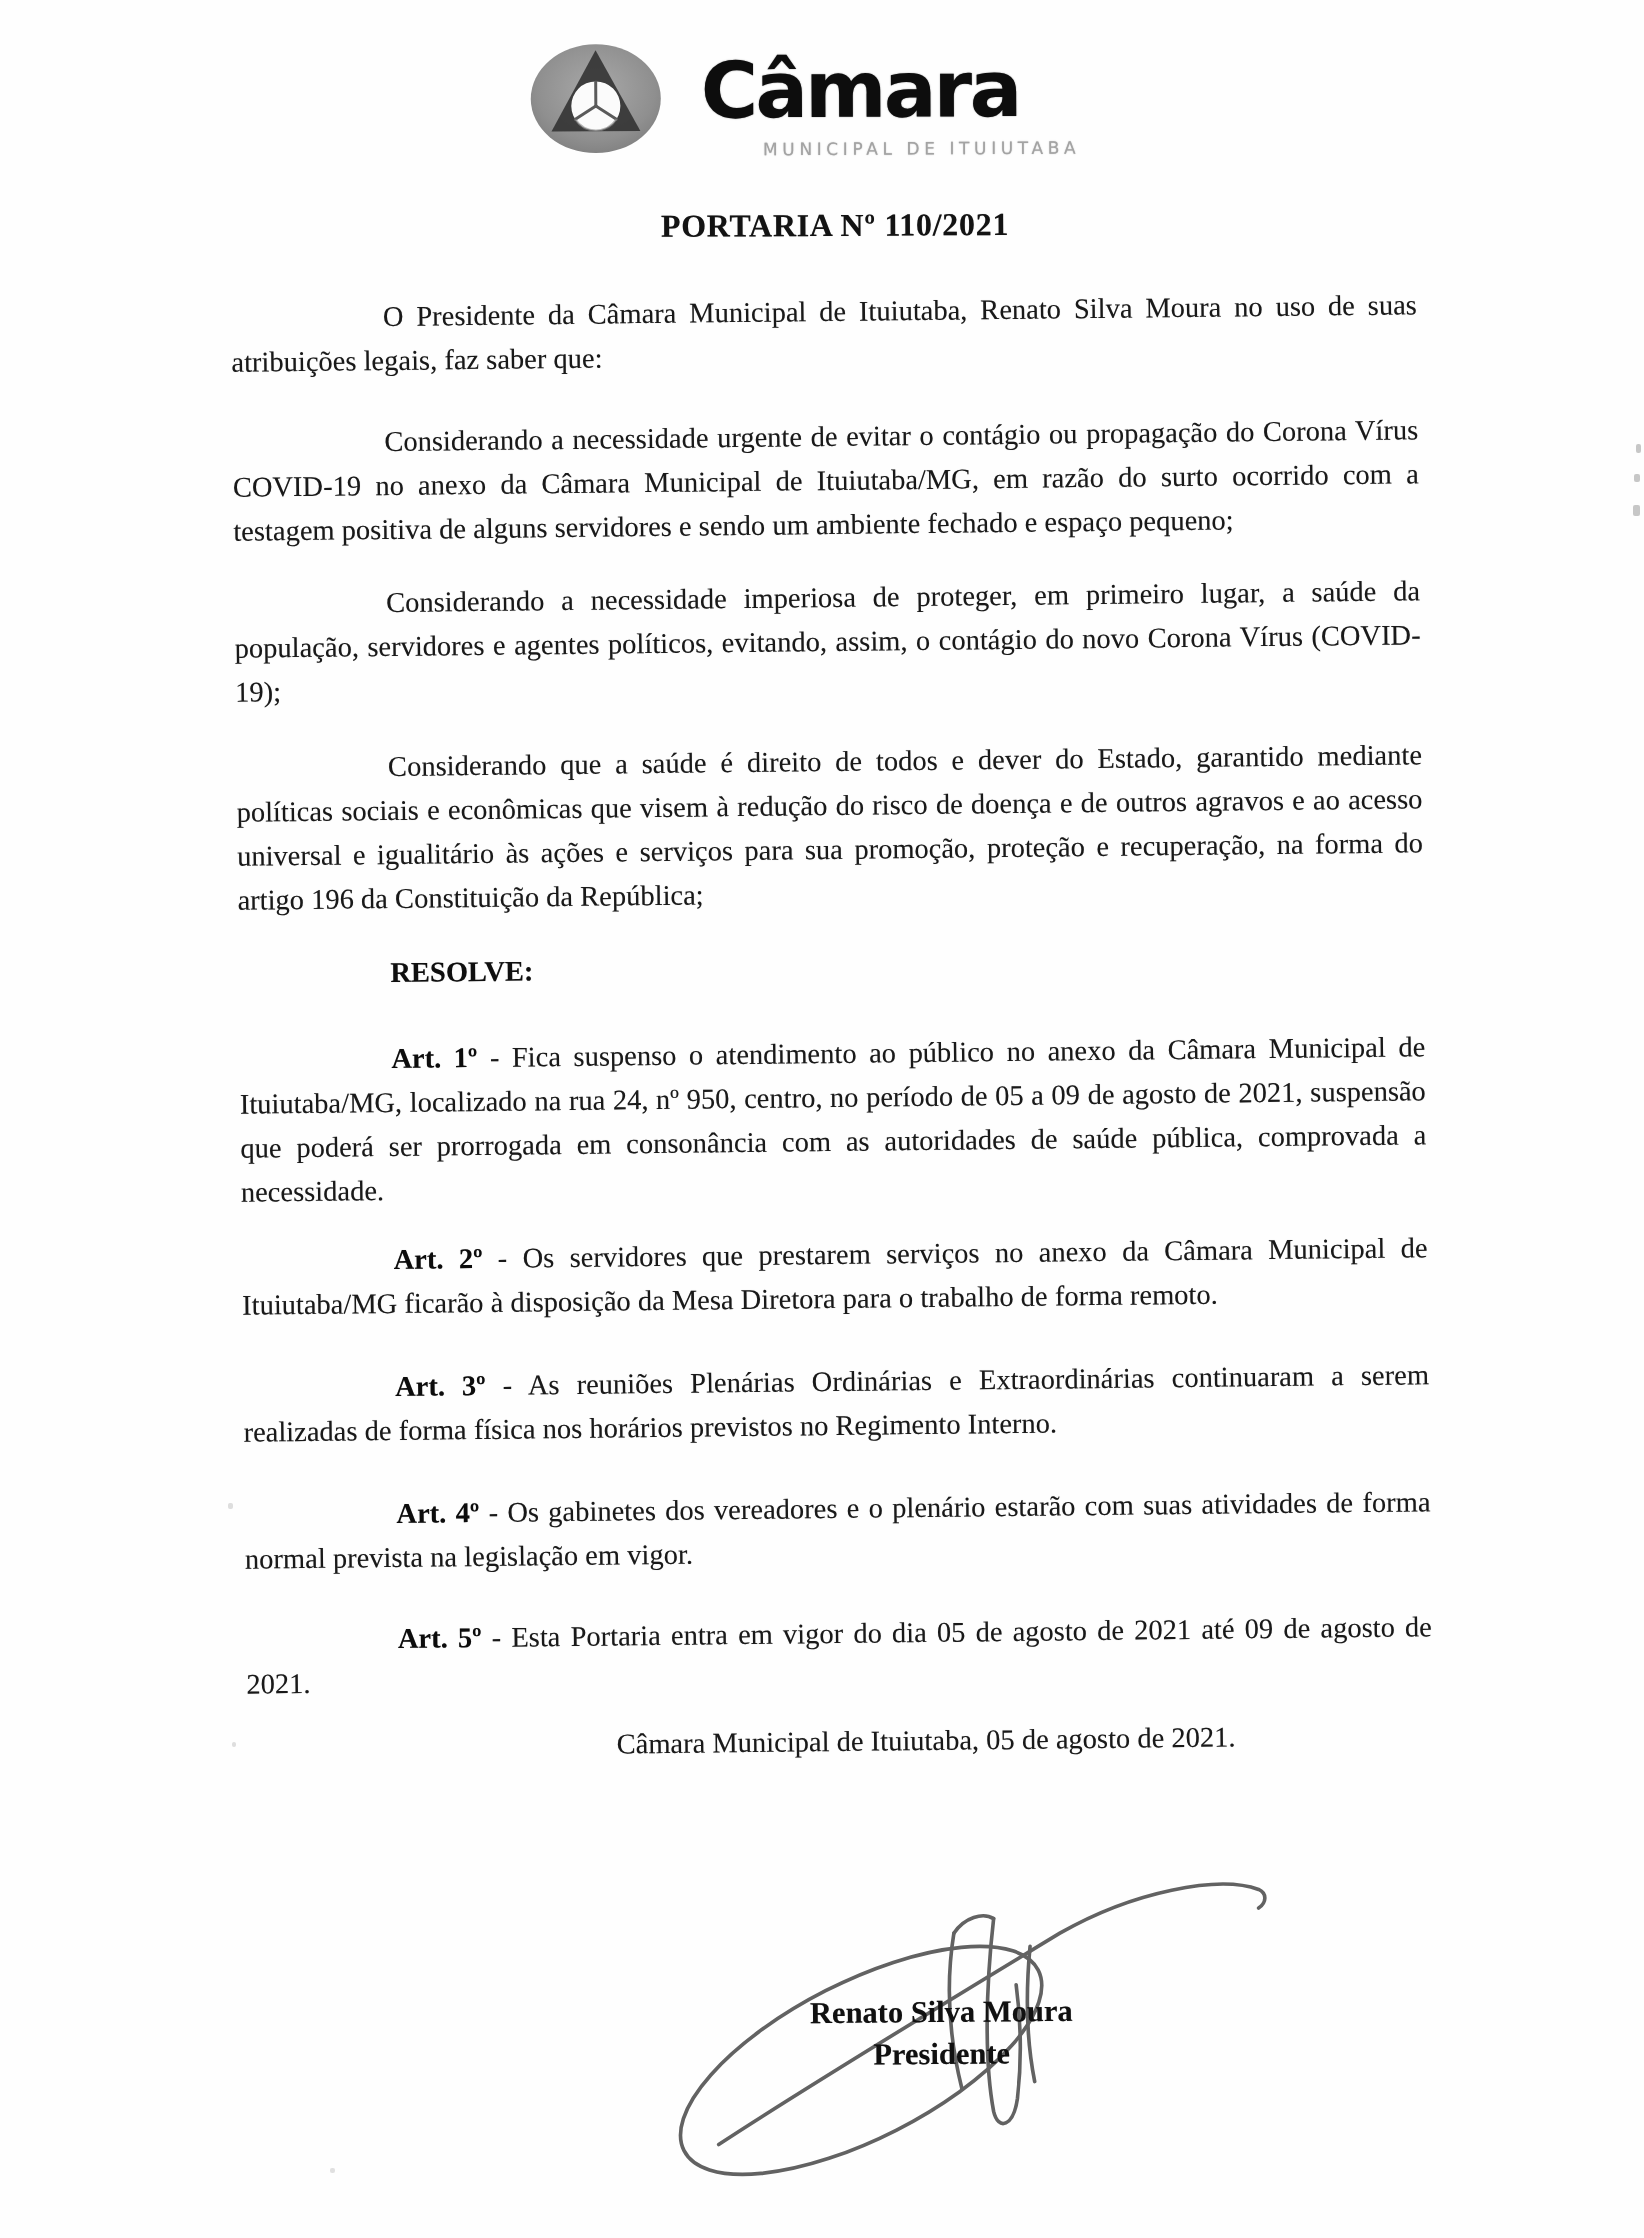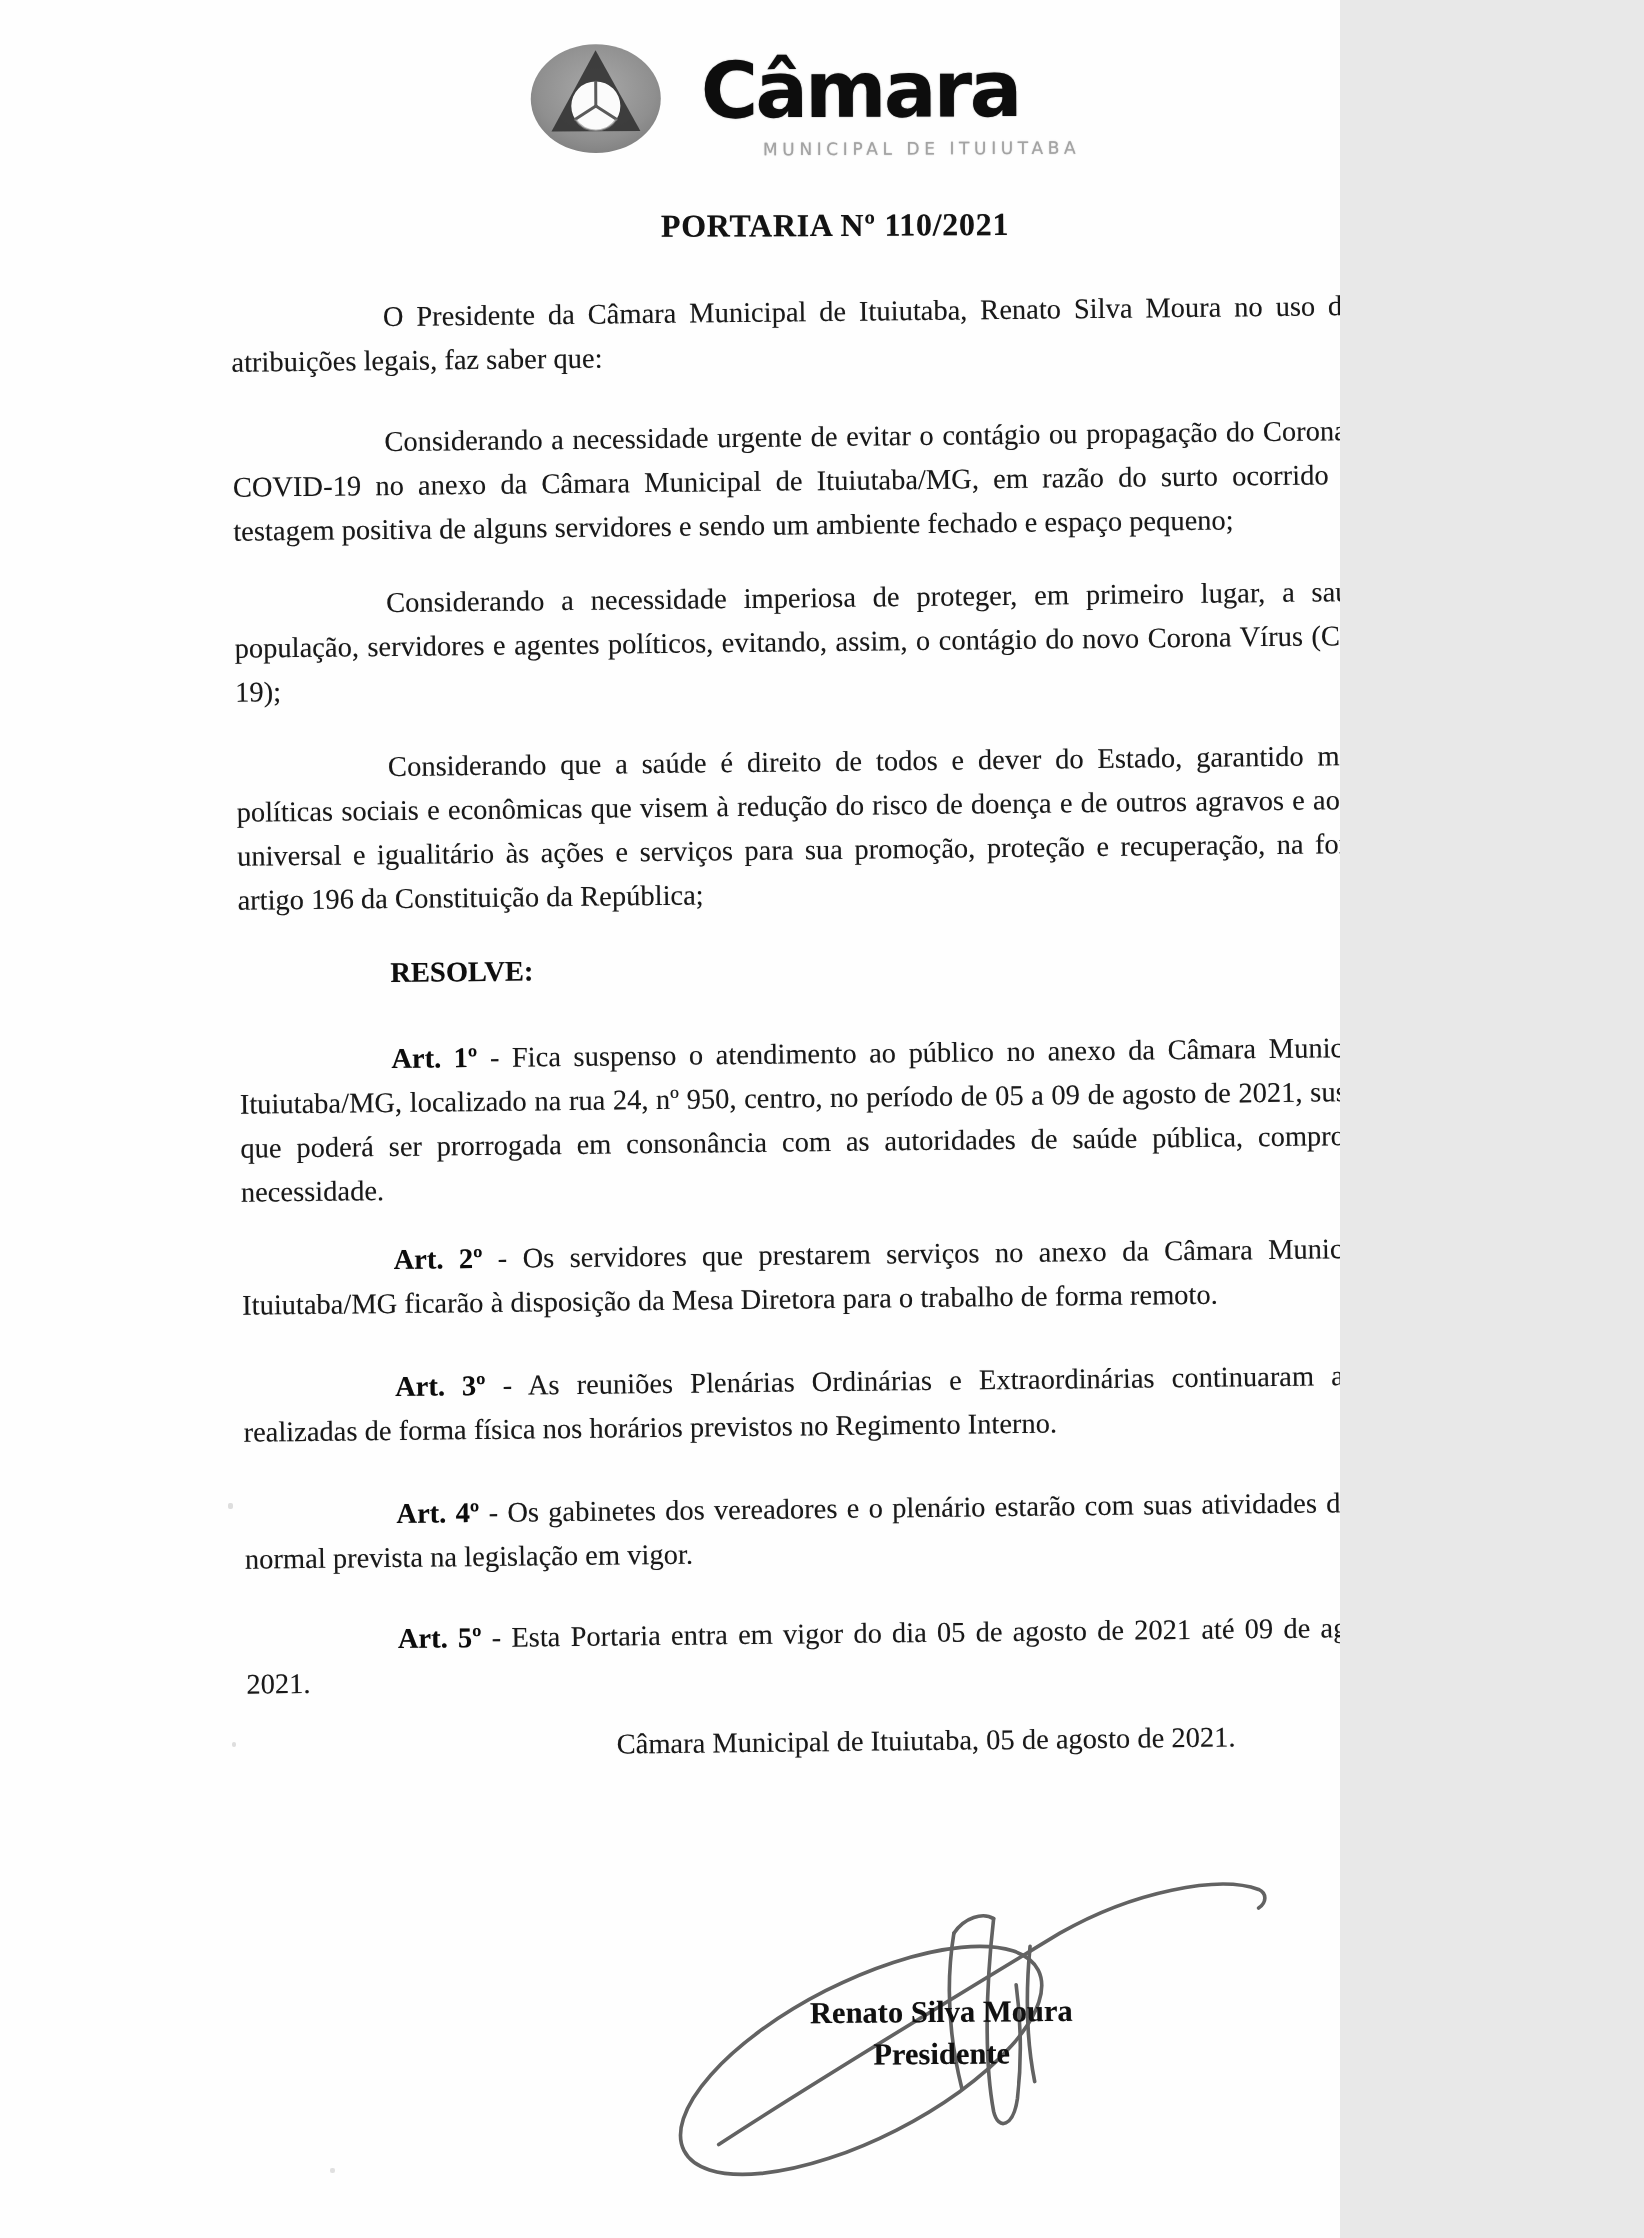--- a/index.html
+++ b/index.html
@@ -1,18 +1,18 @@
 <!DOCTYPE html>
 <html lang="pt" style="font-size:10.6px"><head>
 <meta charset="utf-8">
 <style>
   html,body{margin:0;padding:0;background:#e8e8e8;}
   .page{
     position:relative;
-    width:1340px;height:2239px;
+    width:1644px;height:2239px;
     background:#fefefe;
     overflow:hidden;
     font-family:"Liberation Serif", serif;
     color:#191919;
   }
   
   .header{
     position:absolute;left:0;top:0;width:1644px;height:278px;
     transform:rotate(-0.3deg);transform-origin:50% 50%;
   }

